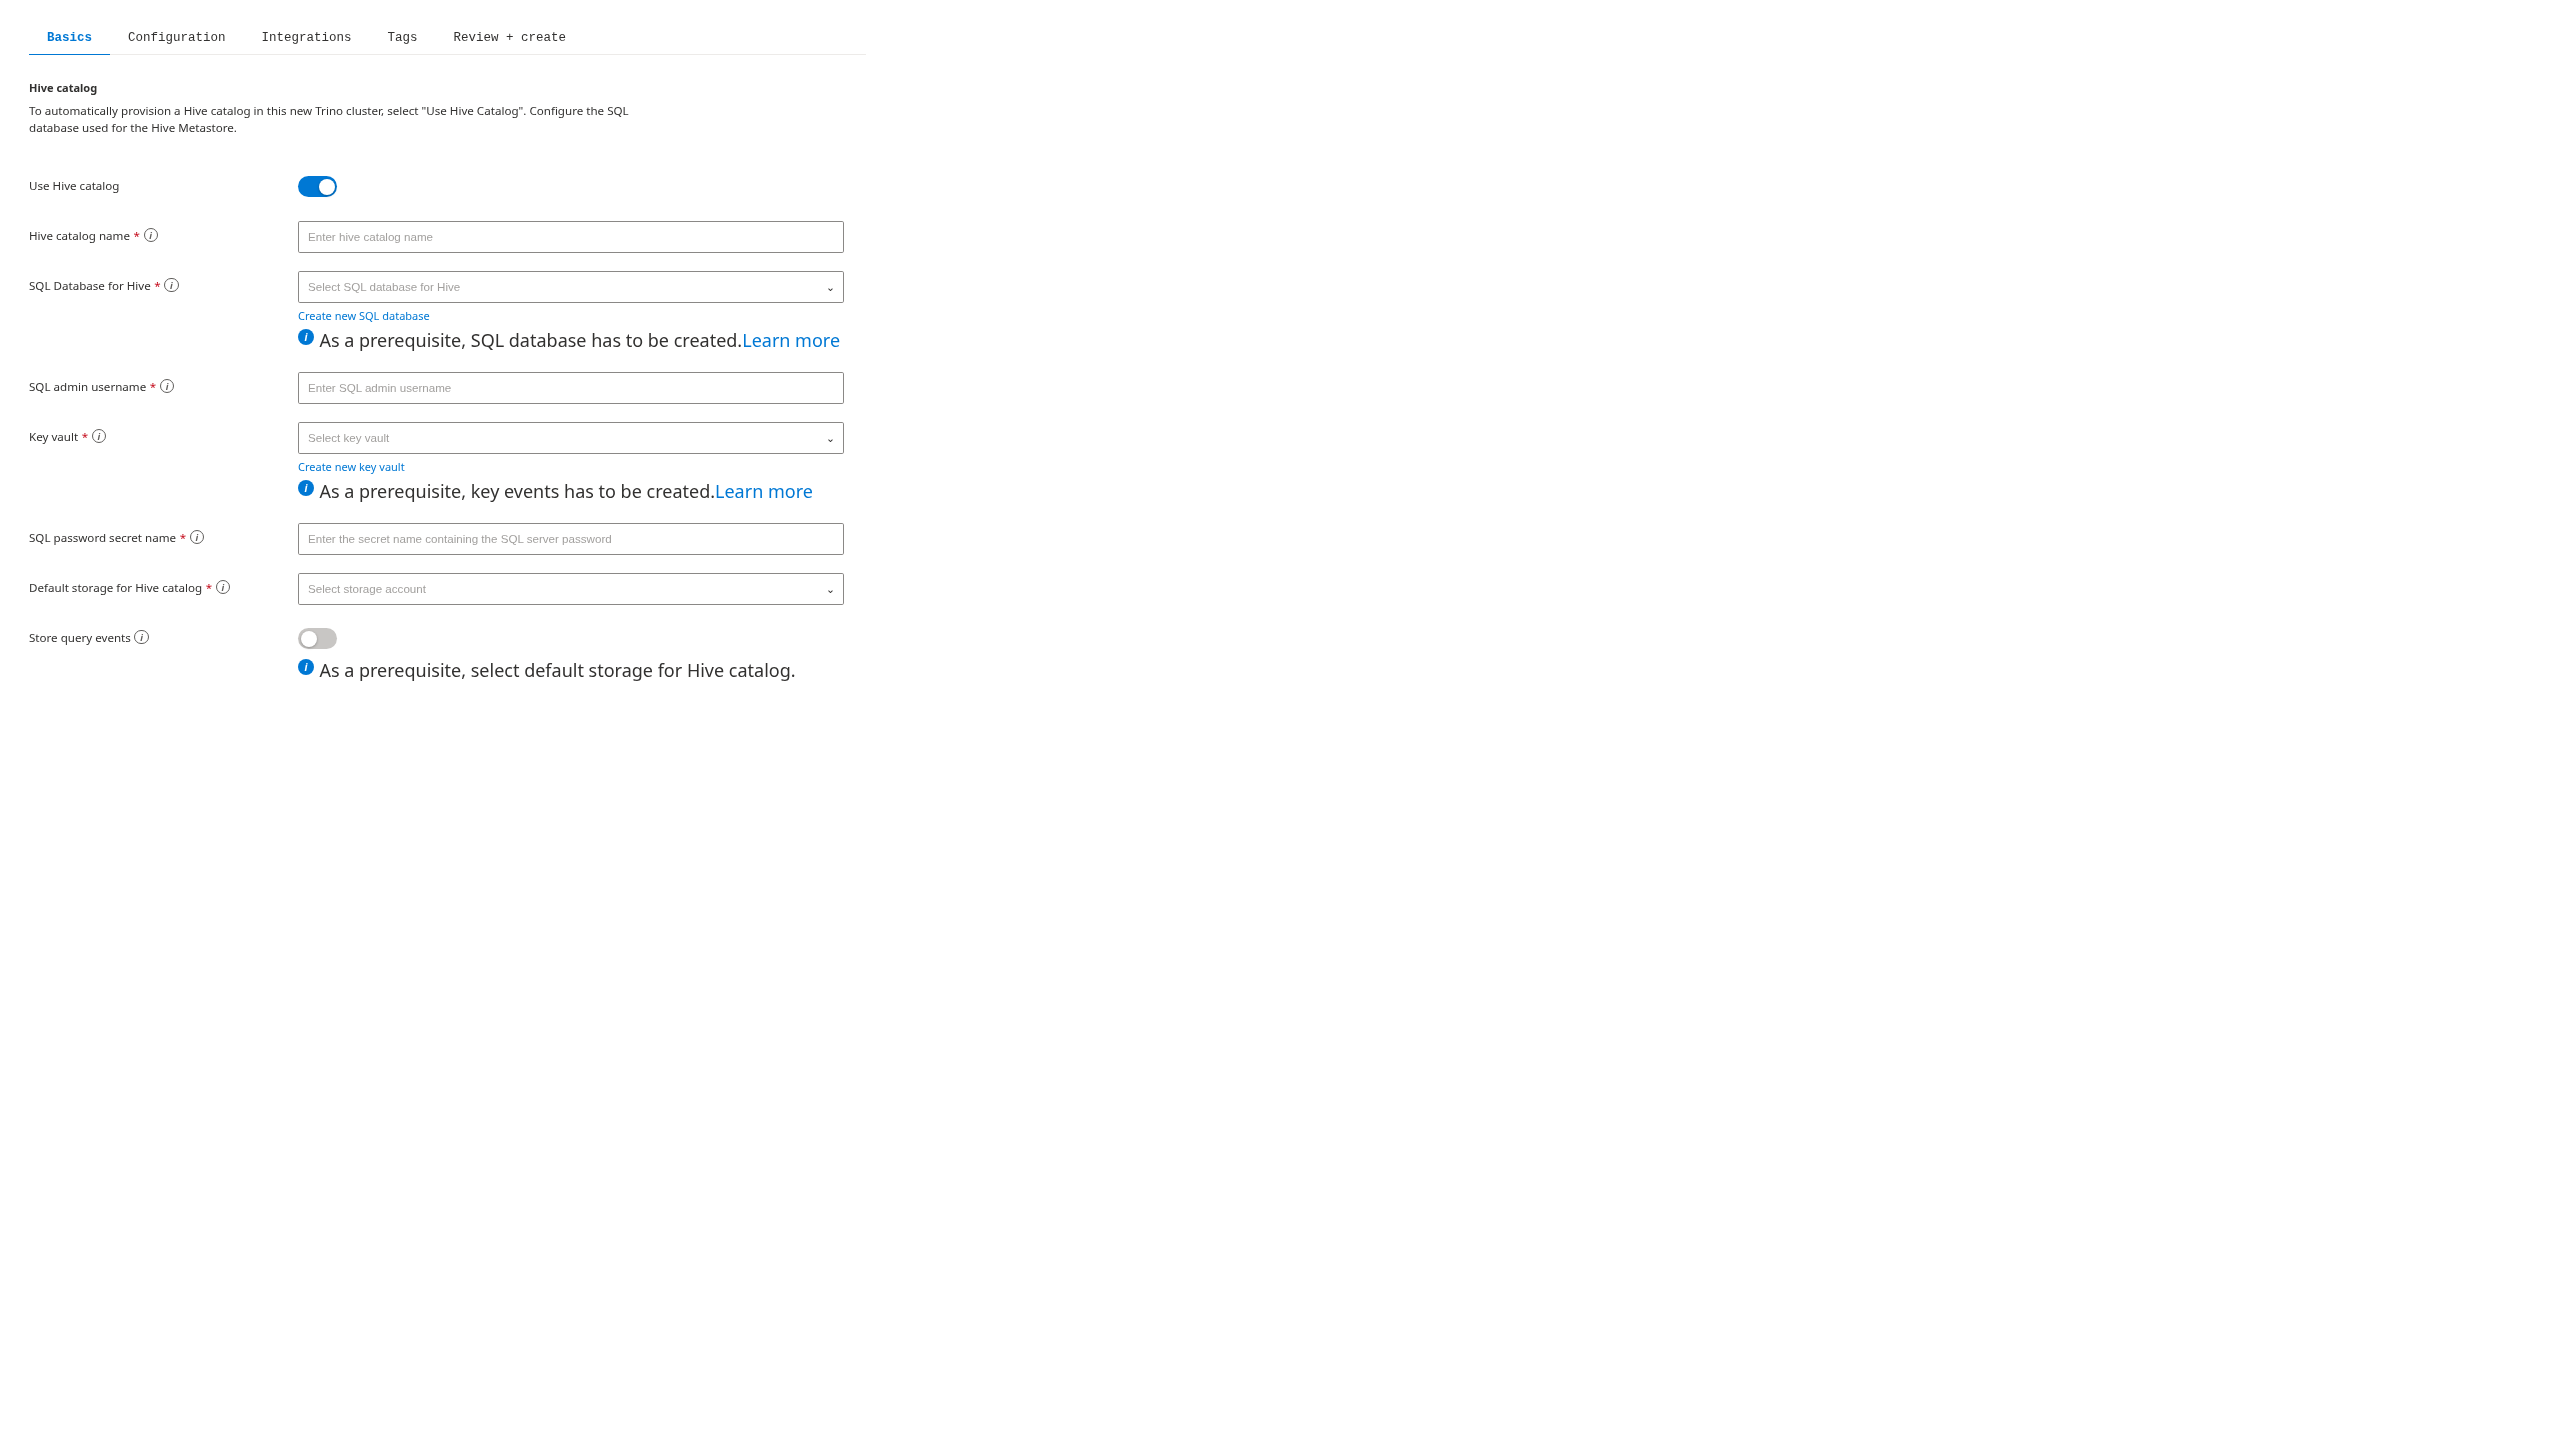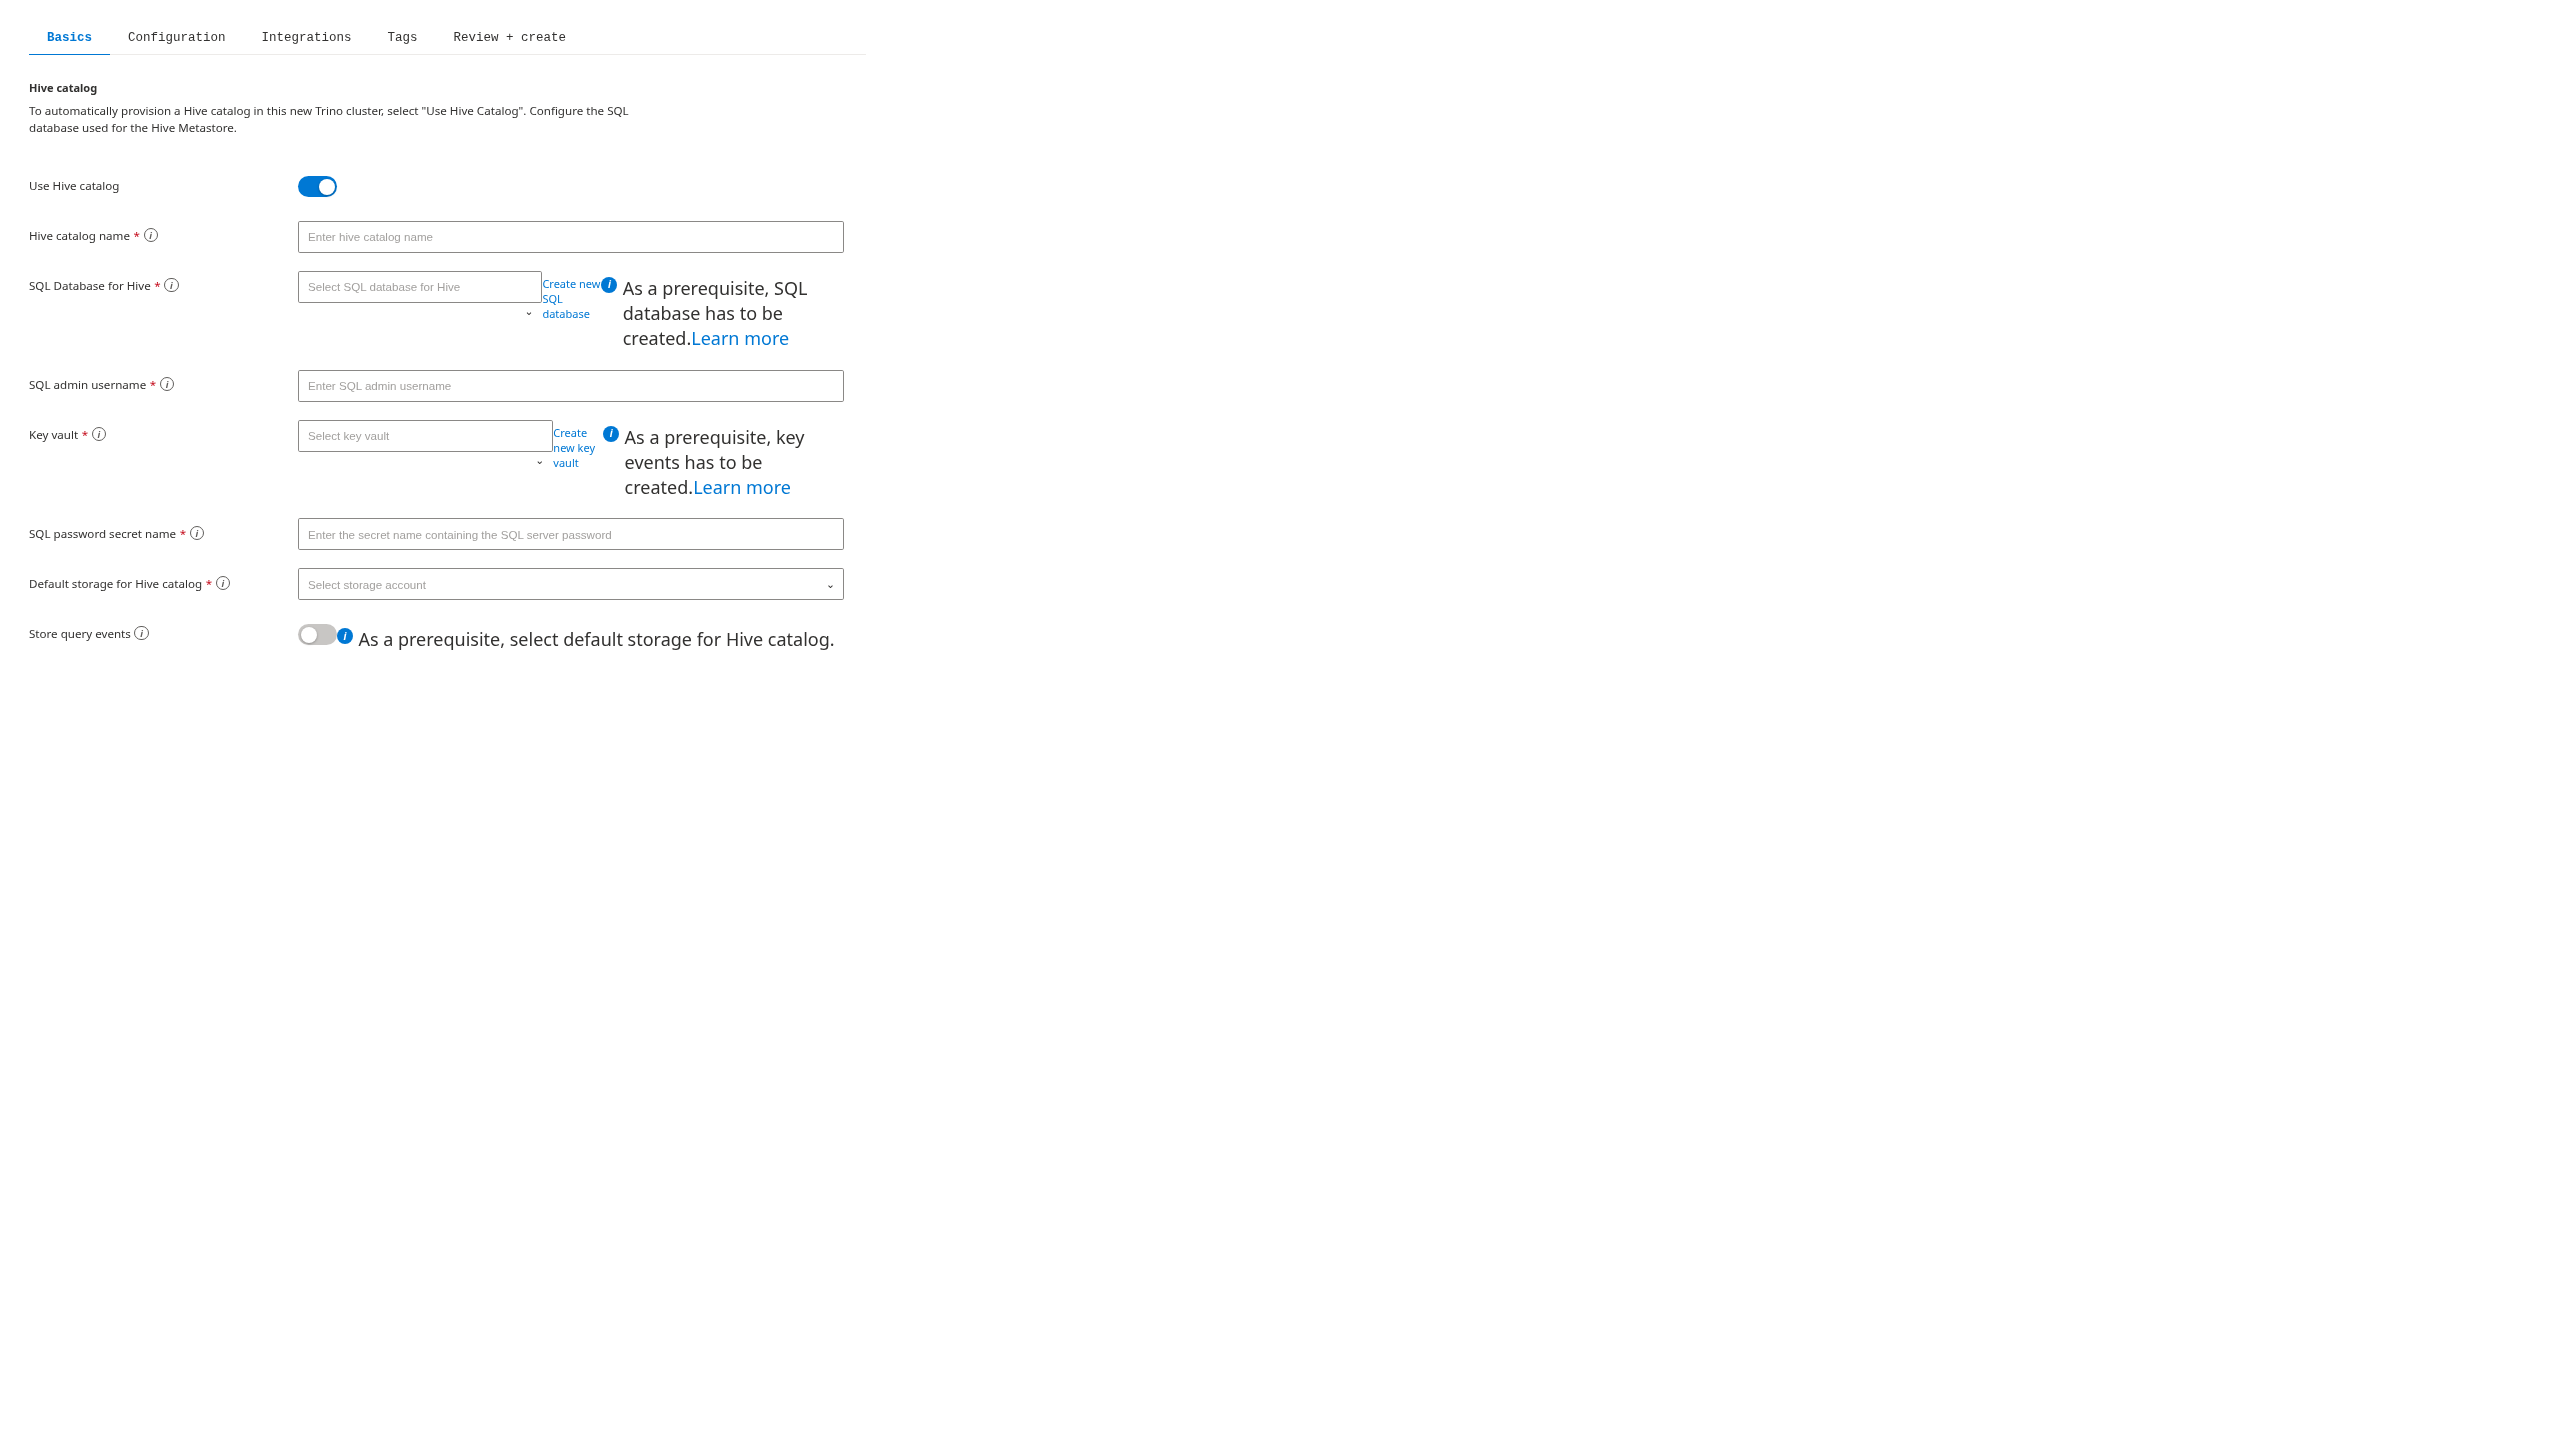--- a/index.html
+++ b/index.html
@@ -256,21 +256,21 @@
       left: 20.6px;
     }
 
     .toggle-slider.off .toggle-knob {
       left: 2.7px;
     }
 
     
     .sub-group {
       display: flex;
-      flex-direction: row;
+      flex-direction: column;
     }
   </style>
 </head>
 <body>
 
 <div class="page-container">
 
   <nav class="tabs">
     <div class="tab active">Basics</div>
     <div class="tab">Configuration</div>

